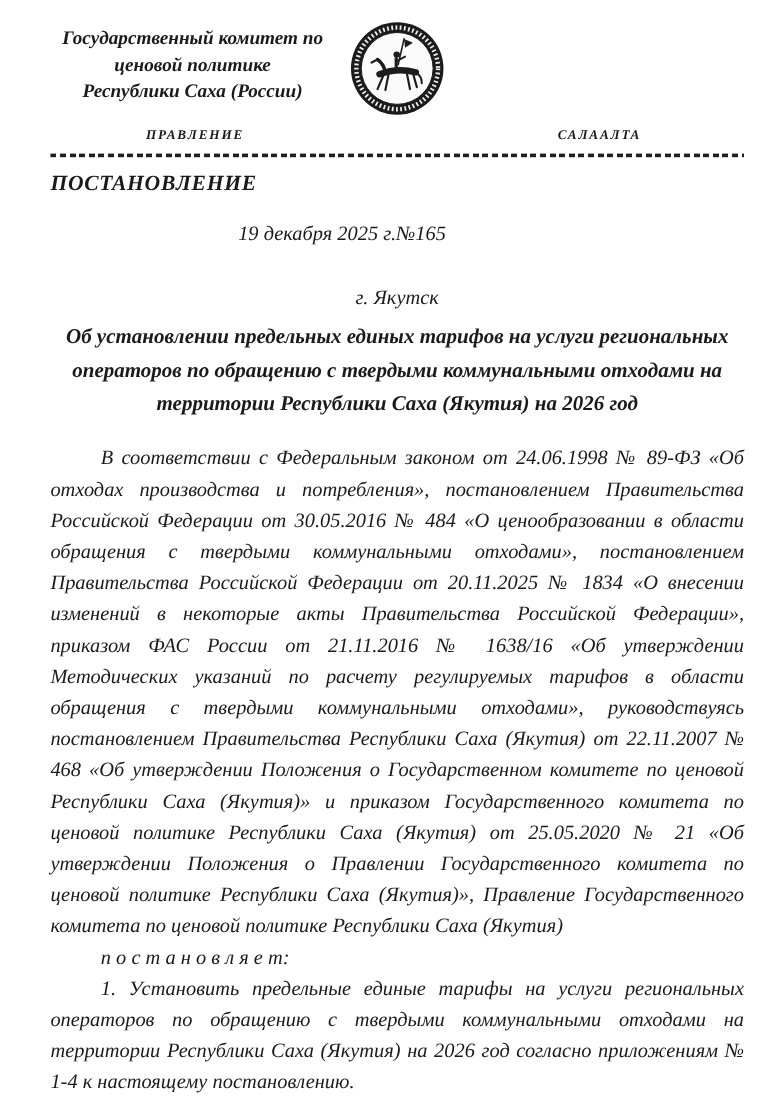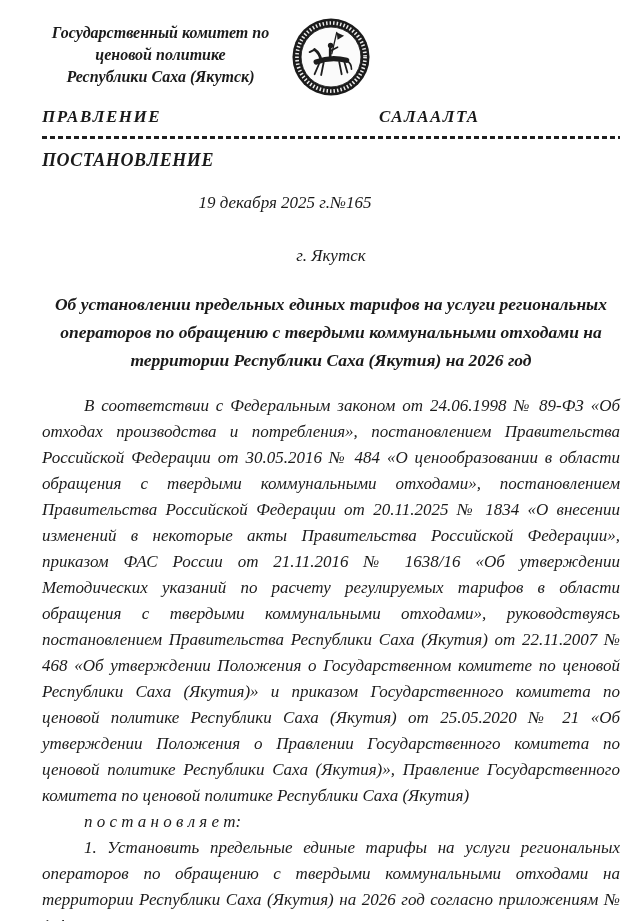--- a/index.html
+++ b/index.html
@@ -28,23 +28,23 @@
   }
   .emblem-wrap { display: flex; justify-content: center; align-items: flex-start; }
   .emblem-wrap svg { width: 82px; height: 82px; }
   .division-row {
     display: grid;
     grid-template-columns: 1fr 96px 1fr;
     margin-top: 9px;
   }
   .division {
     font-weight: bold;
-    font-size: 17px;
+    font-size: 11px;
     letter-spacing: 1.5px;
-    text-align: left;
+    text-align: center;
   }
 
   
   .dashed-rule {
     margin-top: 9px;
     height: 3px;
     background: repeating-linear-gradient(90deg, #1f1f1f 0 5px, transparent 5px 8px);
   }
 
   
@@ -58,21 +58,21 @@
     margin-top: 22px;
     display: flex;
     justify-content: center;
     font-size: 17px;
   }
   .date-number-row .doc-date { margin-left: 58px; }
   .date-number-row .doc-number { margin-right: 150px; }
   .doc-place { margin-top: 33px; text-align: center; font-size: 17px; }
 
   .doc-title {
-    margin: 24px auto 0;
+    margin: 8px auto 0;
     width: 576px;
     text-align: center;
     font-weight: bold;
     font-size: 17.5px;
     line-height: 28px;
   }
 
   
   .doc-body { margin-top: 19px; font-size: 17px; line-height: 26px; text-align: justify; }
   .doc-body p { text-indent: 42px; }
@@ -80,21 +80,21 @@
 </style>
 </head>
 <body>
 
 <div class="page">
 
   <div class="header-grid">
     <div class="org-block">
       <div>Государственный комитет по</div>
       <div>ценовой политике</div>
-      <div>Республики Саха (Якутск)</div>
+      <div>Республики Саха (России)</div>
     </div>
 
     <div class="emblem-wrap">
       <svg viewBox="0 0 100 100" aria-hidden="true">
         <circle cx="50" cy="50" r="47" fill="#1b1b1b"></circle>
         <circle cx="50" cy="50" r="41.5" fill="none" stroke="#ececec" stroke-width="4.5" stroke-dasharray="1.8 2.5"></circle>
         <circle cx="50" cy="50" r="36.5" fill="#fbfbfb" stroke="#1b1b1b" stroke-width="1"></circle>
 
         <g stroke="#1d1d1d" fill="none" stroke-linecap="round">
           <path d="M32,56 Q50,49 69,54" stroke-width="6.5"></path>

